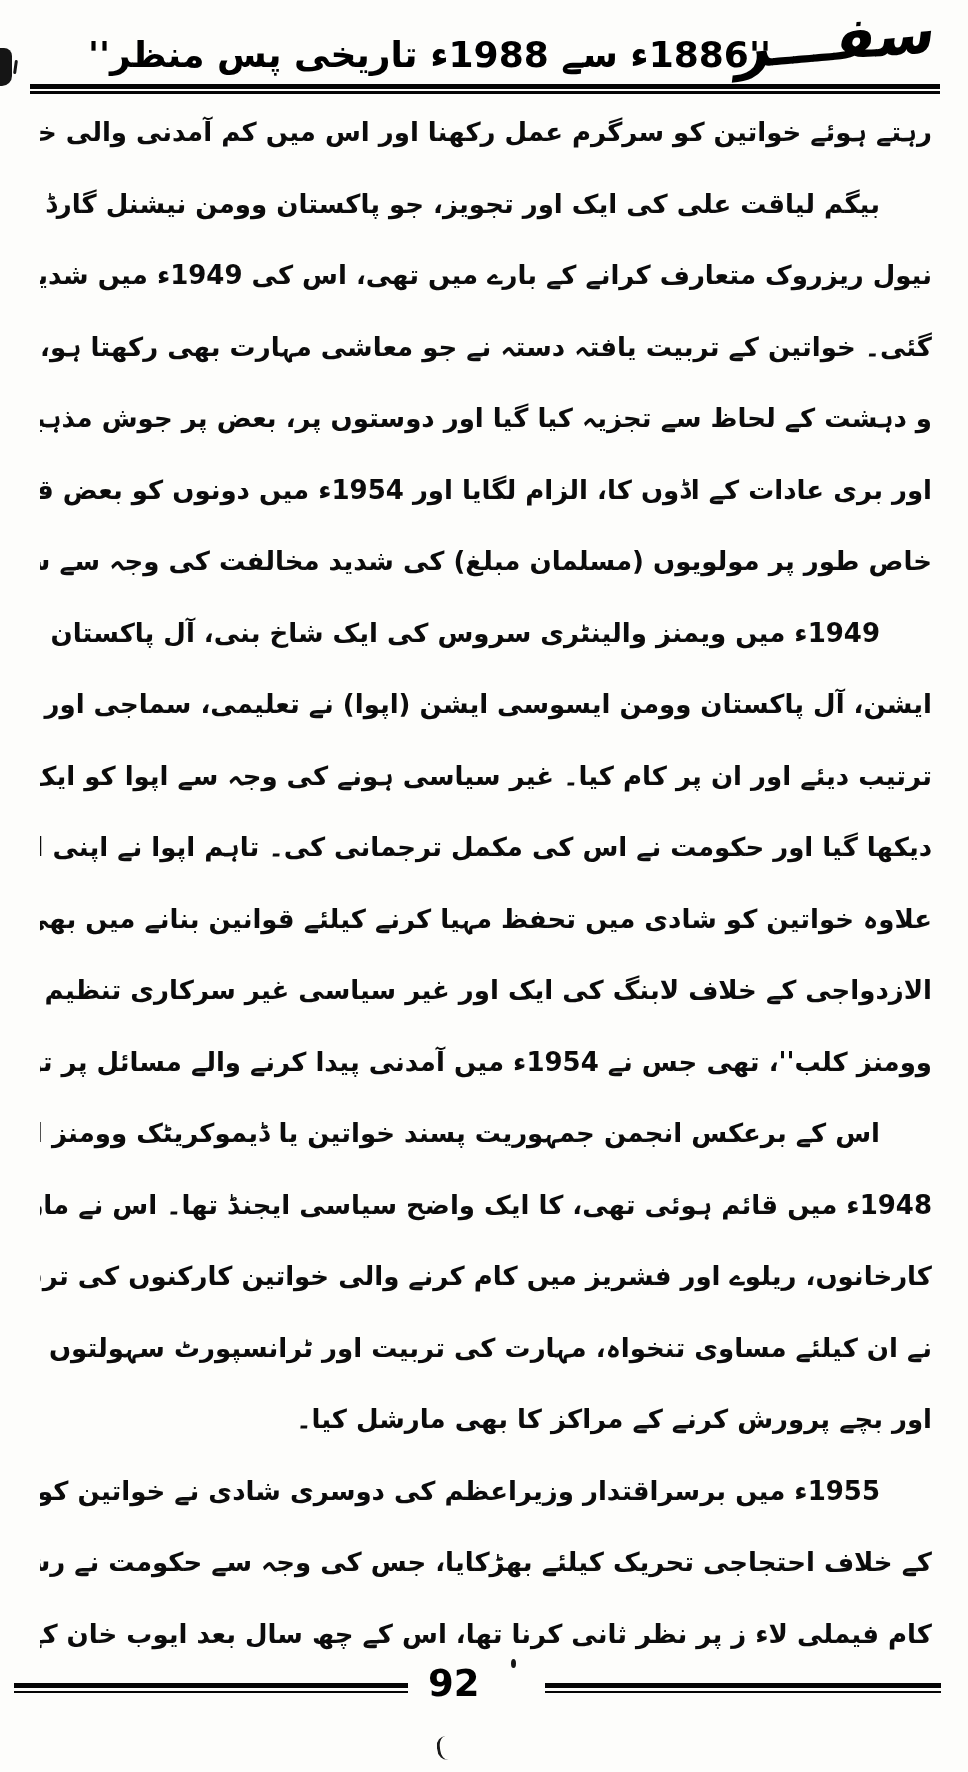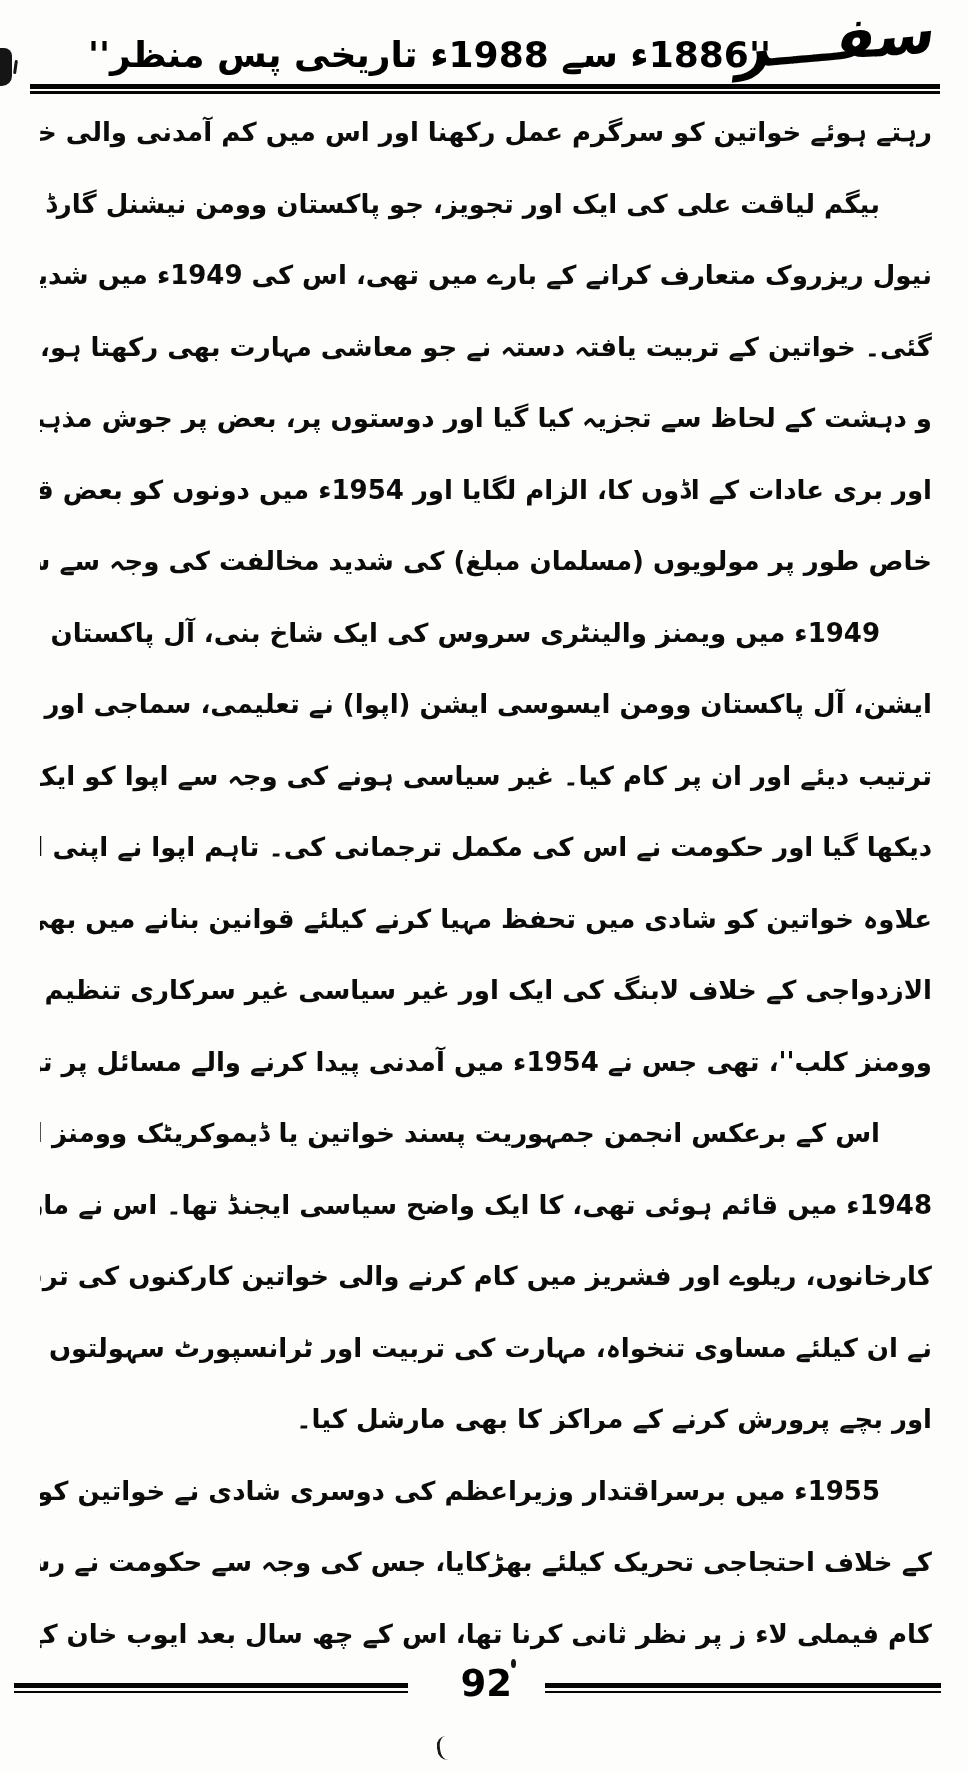--- a/index.html
+++ b/index.html
@@ -53,21 +53,21 @@
   
   .footer-rule{
     position:absolute;top:1683px;
     border-top:5px solid #050505;
   }
   .footer-rule .inner{ margin-top:3px;border-top:2px solid #050505; }
   .footer-rule.left{ left:14px;width:394px; }
   .footer-rule.right{ left:545px;width:396px; }
   .page-number{
     position:absolute;top:1662px;left:428px;width:84px;
-    text-align:right;
+    text-align:left;
     font-size:37px;font-weight:bold;
     font-family:"DejaVu Sans",sans-serif;
     color:#000;
   }
   
   .artifact{ position:absolute;background:#151515; }
   .artifact.edge-blob{ left:0;top:48px;width:12px;height:38px;border-radius:0 8px 10px 0; }
   .artifact.edge-tick{ left:14px;top:60px;width:3px;height:14px;border-radius:2px;transform:rotate(8deg); }
   .artifact.speck{ left:511px;top:1659px;width:5px;height:9px;border-radius:50%; }
   .artifact.bottom-hook{

